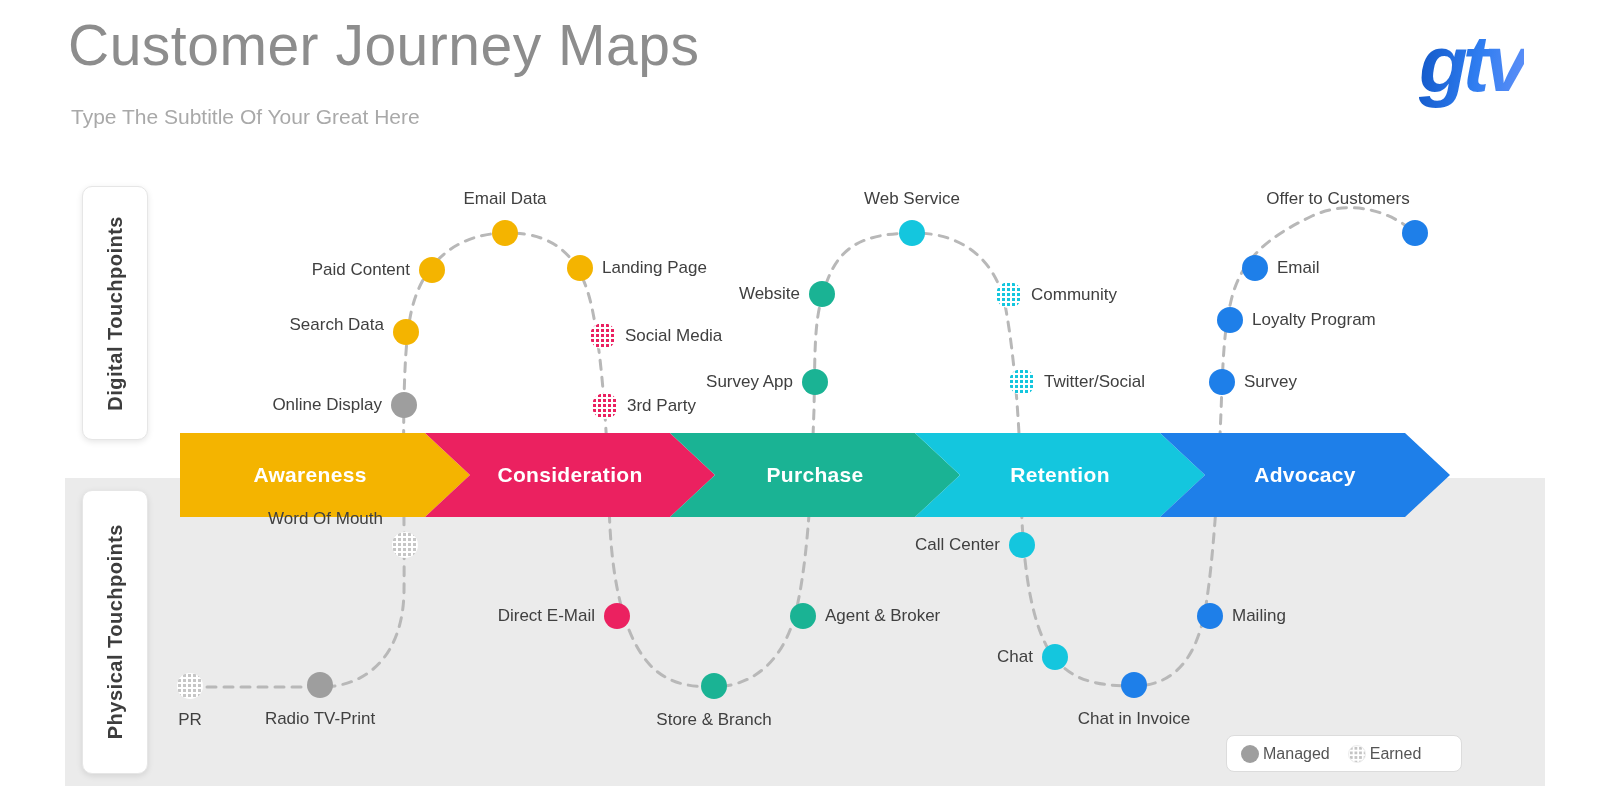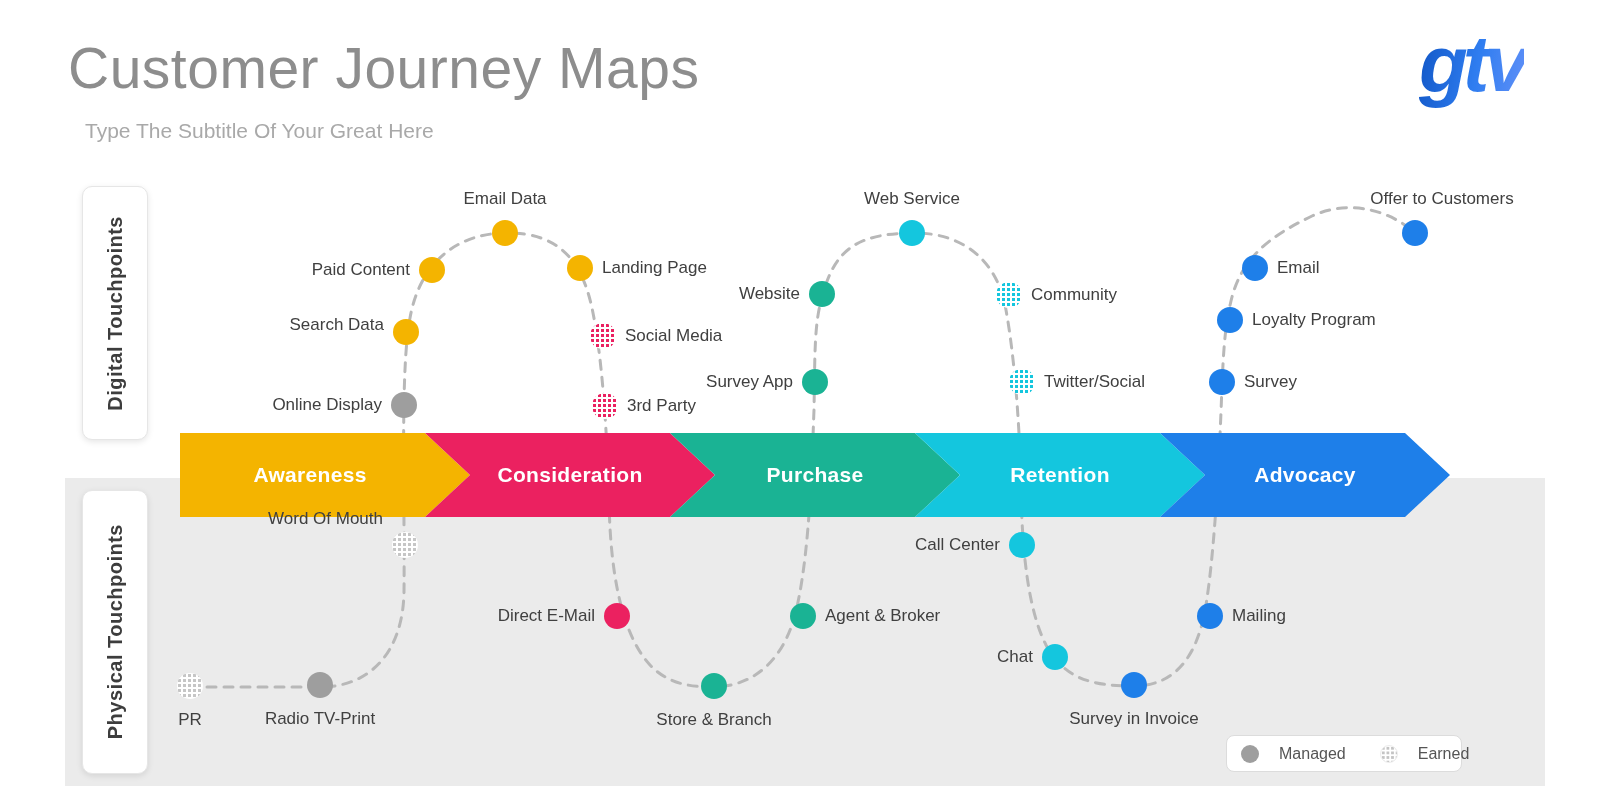--- a/index.html
+++ b/index.html
@@ -3,25 +3,25 @@
 <meta charset="utf-8">
 <style>
   html,body{margin:0;padding:0;}
   body{
     width:1600px;height:800px;position:relative;overflow:hidden;
     background:#ffffff;
     font-family:"Liberation Sans","DejaVu Sans",sans-serif;
   }
   
   .page-title{
-    position:absolute;left:68px;top:35px;margin:0;
+    position:absolute;left:68px;top:12px;margin:0;
     font-size:57px;font-weight:400;color:#8d8d8d;letter-spacing:.5px;
   }
   .page-subtitle{
-    position:absolute;left:69px;top:103px;margin:16px;
+    position:absolute;left:69px;top:103px;margin:2px;
     font-size:21px;font-weight:400;color:#a9a9a9;
   }
   .logo{
     position:absolute;right:76px;top:18px;
     font-size:80px;font-weight:700;font-style:italic;letter-spacing:-5px;
     color:#2a6fe8;
   }
   @supports ((background-clip:text) or (-webkit-background-clip:text)){
     .logo{
       background:linear-gradient(100deg,#1258c8 5%,#2f7df0 55%,#5b8ef7 95%);
@@ -66,21 +66,21 @@
   .dot{
     position:absolute;width:26px;height:26px;border-radius:50%;z-index:5;
   }
   .tp-label{
     position:absolute;font-size:17px;color:#404040;white-space:nowrap;z-index:6;
   }
   
   .legend{
     position:absolute;left:1226px;top:735px;width:236px;height:37px;z-index:7;
     background:#fff;border:1px solid #dcdcdc;border-radius:8px;
-    display:flex;align-items:center;gap:20px;padding:0 14px;box-sizing:border-box;
+    display:flex;align-items:center;gap:4px;padding:0 14px;box-sizing:border-box;
     font-size:16px;color:#555;
   }
   .legend-dot{width:18px;height:18px;border-radius:50%;flex:0 0 auto;}
   .legend-dot.solid{background:#9e9e9e;}
   .legend-dot.earned{
     background-color:#fff;border:1px solid #ececec;box-sizing:border-box;
     background-image:radial-gradient(#c4c4c4 1.5px, transparent 1.8px);
     background-size:4.6px 4.6px;
   }
   .legend-dot.earned{margin-left:14px;}
@@ -162,39 +162,39 @@
       <div class="tp-label" style="left: 1031px; top: 295px; transform: translateY(-50%);">Community</div>
       <div class="dot" style="left: 1009px; top: 369px; background-color: rgb(255, 255, 255); background-image: radial-gradient(rgb(20, 198, 222) 1.7px, transparent 2px); background-size: 5px 5px;"></div>
       <div class="tp-label" style="left: 1044px; top: 382px; transform: translateY(-50%);">Twitter/Social</div>
       <div class="dot" style="left: 1242px; top: 255px; background: rgb(30, 127, 233);"></div>
       <div class="tp-label" style="left: 1277px; top: 268px; transform: translateY(-50%);">Email</div>
       <div class="dot" style="left: 1217px; top: 307px; background: rgb(30, 127, 233);"></div>
       <div class="tp-label" style="left: 1252px; top: 320px; transform: translateY(-50%); text-align: right;">Loyalty Program</div>
       <div class="dot" style="left: 1209px; top: 369px; background: rgb(30, 127, 233);"></div>
       <div class="tp-label" style="left: 1244px; top: 382px; transform: translateY(-50%);">Survey</div>
       <div class="dot" style="left: 1402px; top: 220px; background: rgb(30, 127, 233);"></div>
-      <div class="tp-label" style="left: 1442px; top: 209px; transform: translate(-50%, -100%);">Offer to Customers</div>
+      <div class="tp-label" style="left: 1338px; top: 209px; transform: translate(-50%, -100%);">Offer to Customers</div>
       <div class="dot" style="left: 392px; top: 532px; background-color: rgb(255, 255, 255); background-image: radial-gradient(rgb(198, 198, 198) 1.7px, transparent 2px); background-size: 5px 5px;"></div>
       <div class="tp-label" style="left: 383px; top: 519px; transform: translate(-100%, -50%);">Word Of Mouth</div>
       <div class="dot" style="left: 177px; top: 673px; background-color: rgb(255, 255, 255); background-image: radial-gradient(rgb(198, 198, 198) 1.7px, transparent 2px); background-size: 5px 5px;"></div>
       <div class="tp-label" style="left: 190px; top: 710px; transform: translateX(-50%);">PR</div>
       <div class="dot" style="left: 307px; top: 672px; background: rgb(158, 158, 158);"></div>
       <div class="tp-label" style="left: 320px; top: 709px; transform: translateX(-50%);">Radio TV-Print</div>
       <div class="dot" style="left: 604px; top: 603px; background: rgb(235, 33, 96);"></div>
       <div class="tp-label" style="left: 595px; top: 616px; transform: translate(-100%, -50%);">Direct E-Mail</div>
       <div class="dot" style="left: 701px; top: 673px; background: rgb(26, 179, 148);"></div>
       <div class="tp-label" style="left: 714px; top: 710px; transform: translateX(-50%);">Store &amp; Branch</div>
       <div class="dot" style="left: 790px; top: 603px; background: rgb(26, 179, 148);"></div>
       <div class="tp-label" style="left: 825px; top: 616px; transform: translateY(-50%);">Agent &amp; Broker</div>
       <div class="dot" style="left: 1009px; top: 532px; background: rgb(20, 198, 222);"></div>
       <div class="tp-label" style="left: 1000px; top: 545px; transform: translate(-100%, -50%);">Call Center</div>
       <div class="dot" style="left: 1042px; top: 644px; background: rgb(20, 198, 222);"></div>
       <div class="tp-label" style="left: 1033px; top: 657px; transform: translate(-100%, -50%);">Chat</div>
       <div class="dot" style="left: 1121px; top: 672px; background: rgb(30, 127, 233);"></div>
-      <div class="tp-label" style="left: 1134px; top: 709px; transform: translateX(-50%);">Survey in Invoice</div>
+      <div class="tp-label" style="left: 1134px; top: 709px; transform: translateX(-50%);">Chat in Invoice</div>
       <div class="dot" style="left: 1197px; top: 603px; background: rgb(30, 127, 233);"></div>
       <div class="tp-label" style="left: 1232px; top: 616px; transform: translateY(-50%);">Mailing</div>
     </div>
 
   <div class="legend">
     <span class="legend-dot solid"></span>
     <span>Managed</span>
     <span class="legend-dot earned"></span>
     <span>Earned</span>
   </div>

